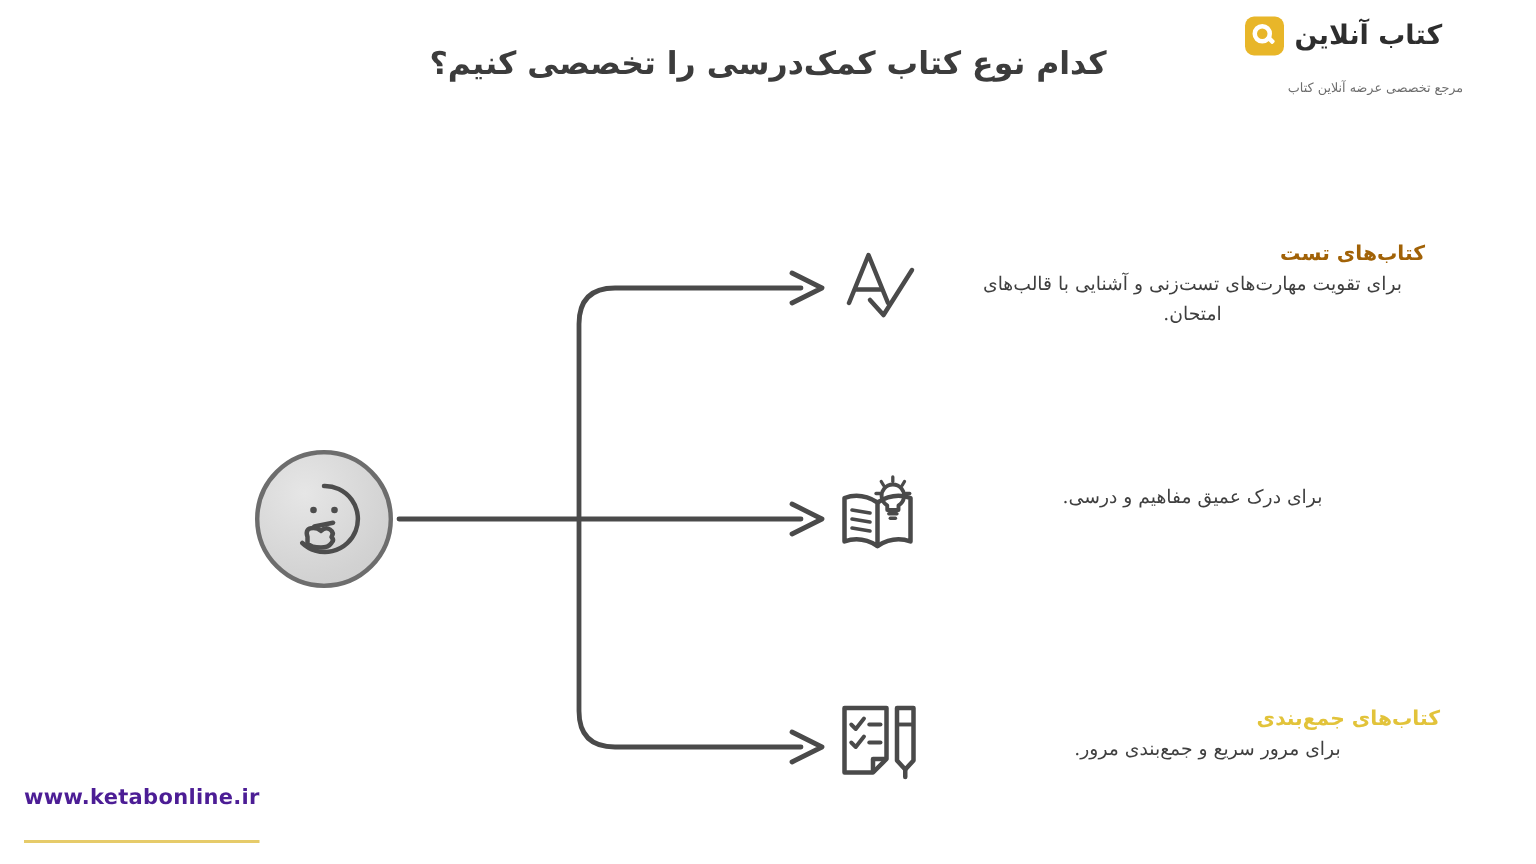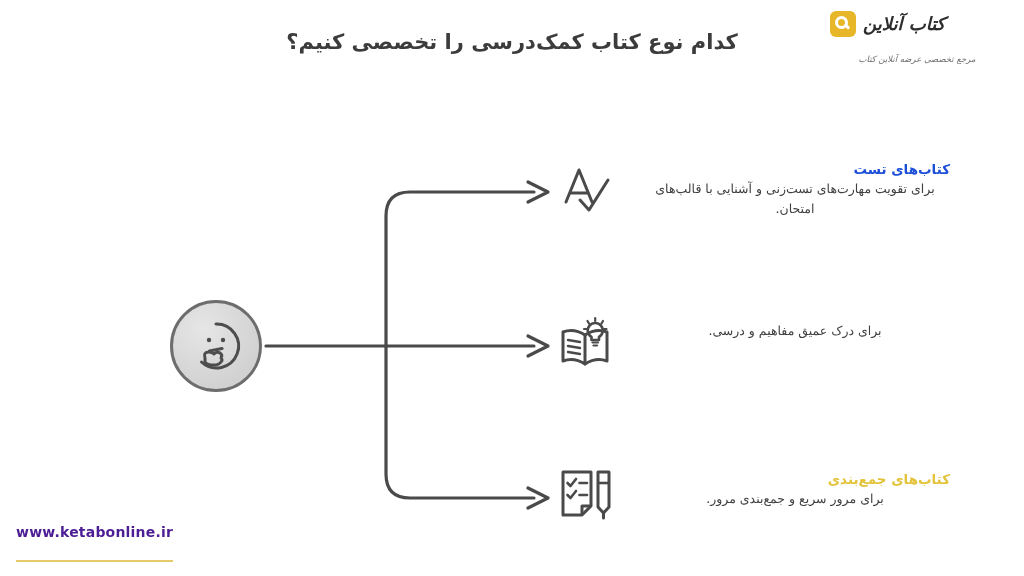--- a/index.html
+++ b/index.html
@@ -37,21 +37,20 @@
     letter-spacing: 0;
   }
 
   #brand-logo {
     position: absolute;
     top: 10px;
     right: 14px;
     width: 180px;
     height: 52px;
     direction: rtl;
-    font-style: italic;
   }
   #brand-row {
     display: flex;
     flex-direction: row-reverse;
     align-items: center;
     justify-content: flex-start;
     gap: 7px;
     height: 28px;
   }
   #brand-name {
@@ -155,23 +154,23 @@
     line-height: 20px;
     font-family: "DejaVu Serif", "Liberation Serif", serif;
   }
 
   #branch-1 { left: 558px; top: 160px; width: 400px; }
   #branch-2 { left: 558px; top: 316px; width: 400px; }
   #branch-3 { left: 558px; top: 466px; width: 400px; }
 
   #branch-1 .branch-body { position: absolute; left: 82px; top: 0; width: 310px; }
   #branch-2 .branch-body { position: absolute; left: 82px; top: 4px; width: 310px; }
-  #branch-3 .branch-body { position: absolute; left: 82px; top: 4px; width: 310px; }
-
-  .branch-title-1 { color: #1d4ed8; }
+  #branch-3 .branch-body { position: absolute; left: 92px; top: 4px; width: 310px; }
+
+  .branch-title-1 { color: #a16207; }
   .branch-title-2 { color: #2fba7a; }
   .branch-title-3 { color: #e2c33a; }
 
   .branch-desc { margin-top: 1px; text-align: center; }
 
   
   #footer-url {
     position: absolute;
     left: 16px;
     bottom: 14px;

